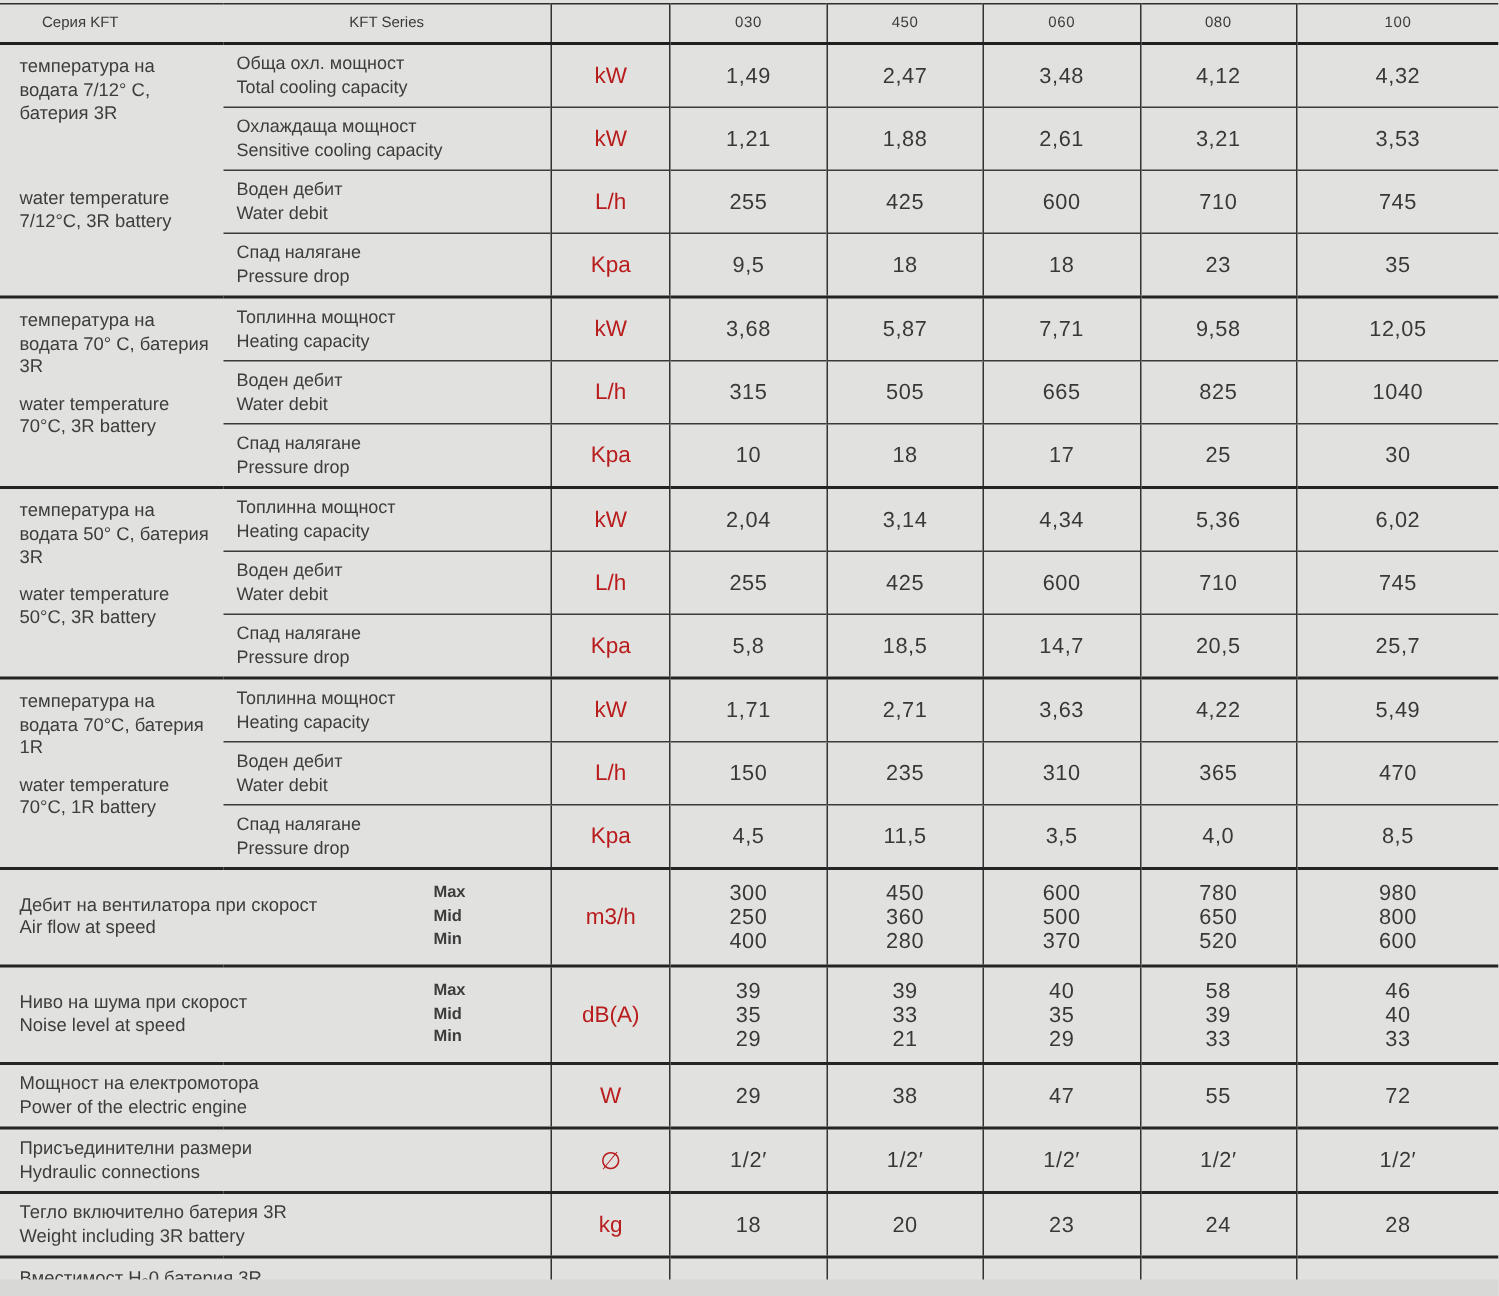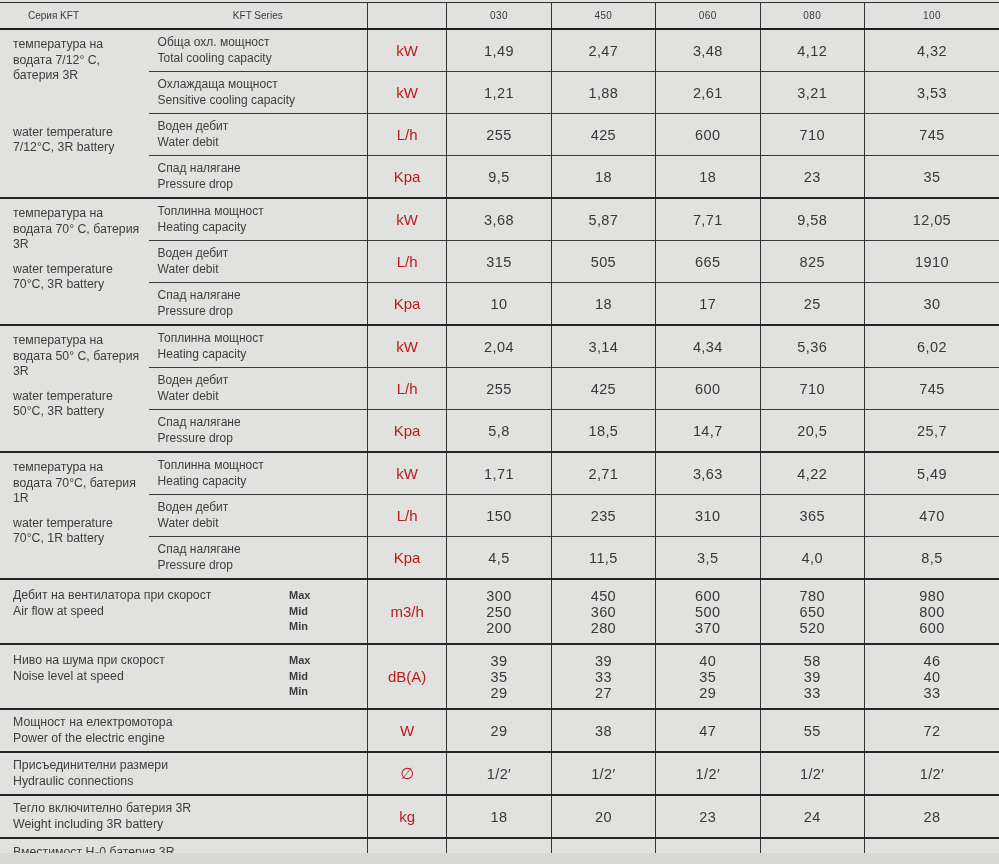--- a/index.html
+++ b/index.html
@@ -29,21 +29,21 @@
   td.glabel{border:none;vertical-align:top;}
   tr.gstart td.glabel{border-top:2px solid #242424;}
   .gwrap{height:100%;display:flex;flex-direction:column;justify-content:space-between;
          padding:7px 6px 8px 13px;box-sizing:border-box;font-size:12.3px;line-height:1.28;}
   td.desc{padding:4px 4px 4px 9px;font-size:12px;line-height:1.28;}
   td.desc2{padding:4px 4px 4px 13px;font-size:12.3px;line-height:1.28;}
   tr.r34 td{height:33px;}
   tr.r37 td{height:36px;}
   tr.tri td{height:55px;}
   td.spd{display:table-cell;}
-  .spdwrap{display:flex;}
+  .spdwrap{display:flex;align-items:center;}
   .spdwrap .lbl{flex:1;}
   .speeds{width:74px;font-size:11px;line-height:1.42;text-align:left;font-weight:bold;}
   td.unit.dia{font-size:16px;}
   
   .g1h{height:134px;} .g3h{height:102px;}
   .bottom-strip{position:absolute;left:0;right:0;bottom:0;height:11px;background:#d8d8d6;}
 </style>
 </head>
 <body>
 
@@ -150,21 +150,21 @@
     <tr class="sub r34">
       <td class="desc">
             <div>Воден дебит</div>
             <div>Water debit</div>
           </td>
       <td class="unit">L/h</td>
       <td class="val">315</td>
       <td class="val">505</td>
       <td class="val">665</td>
       <td class="val">825</td>
-      <td class="val">1910</td>
+      <td class="val">1040</td>
     </tr>
     <tr class="sub r34">
       <td class="desc">
             <div>Спад налягане</div>
             <div>Pressure drop</div>
           </td>
       <td class="unit">Kpa</td>
       <td class="val">10</td>
       <td class="val">18</td>
       <td class="val">17</td>
@@ -269,21 +269,21 @@
                 <div>Max</div>
                 <div>Mid</div>
                 <div>Min</div>
               </div>
         </div>
       </td>
       <td class="unit">m3/h</td>
       <td class="val">
             <div class="tv">300</div>
             <div class="tv">250</div>
-            <div class="tv">200</div>
+            <div class="tv">400</div>
           </td>
       <td class="val">
             <div class="tv">450</div>
             <div class="tv">360</div>
             <div class="tv">280</div>
           </td>
       <td class="val">
             <div class="tv">600</div>
             <div class="tv">500</div>
             <div class="tv">370</div>
@@ -316,21 +316,21 @@
       </td>
       <td class="unit">dB(A)</td>
       <td class="val">
             <div class="tv">39</div>
             <div class="tv">35</div>
             <div class="tv">29</div>
           </td>
       <td class="val">
             <div class="tv">39</div>
             <div class="tv">33</div>
-            <div class="tv">27</div>
+            <div class="tv">21</div>
           </td>
       <td class="val">
             <div class="tv">40</div>
             <div class="tv">35</div>
             <div class="tv">29</div>
           </td>
       <td class="val">
             <div class="tv">58</div>
             <div class="tv">39</div>
             <div class="tv">33</div>

